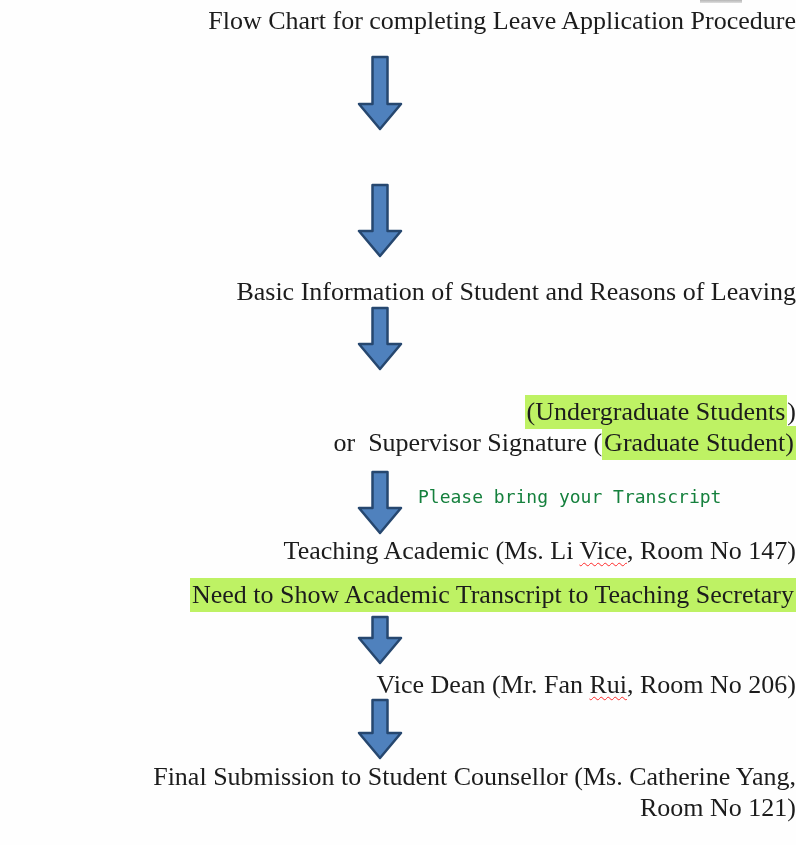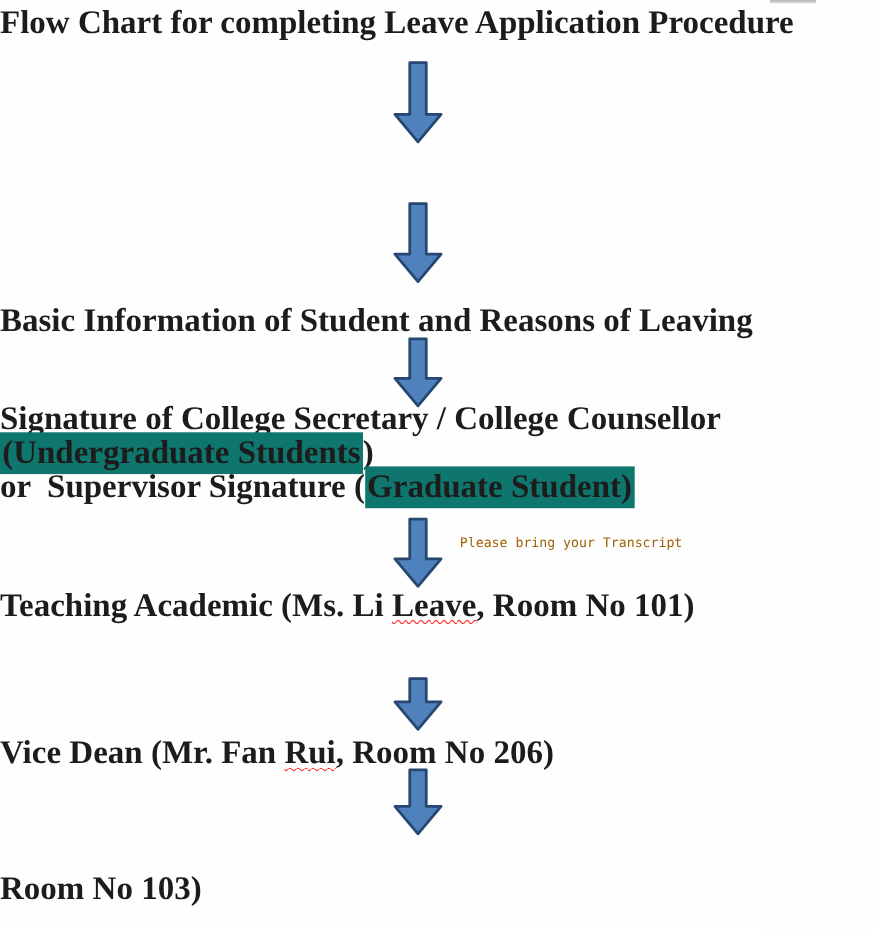--- a/index.html
+++ b/index.html
@@ -9,52 +9,52 @@
     height: 845px;
     background: #fefefe;
     font-family: "Liberation Serif", "DejaVu Serif", serif;
     color: #1c1c1c;
     overflow: hidden;
   }
   .line {
     position: absolute;
     left: 0;
     width: 100%;
-    text-align: left;
-    font-weight: bold;
-    font-size: 30px;
+    text-align: right;
+    font-weight: normal;
+    font-size: 26px;
     line-height: 30px;
     white-space: pre-wrap;
     color: #1c1c1c;
   }
   .hl {
-    background: #0f766e;
+    background: #bef264;
     padding: 2px 2px 3px 2px;
   }
   .squiggle {
     text-decoration-line: underline;
     text-decoration-style: wavy;
     text-decoration-color: #ff2a2a;
     text-decoration-thickness: 1px;
     text-underline-offset: 3px;
   }
   .arrow {
     position: absolute;
     left: calc(50% - 18px);
     transform: translateX(-50%);
   }
   .arrow svg { display: block; }
   .note {
     position: absolute;
     left: 418px;
     top: 486px;
     font-family: "DejaVu Sans Mono", "Liberation Mono", monospace;
-    font-size: 12px;
+    font-size: 18px;
     font-weight: normal;
-    color: #a16207;
+    color: #15803d;
     white-space: nowrap;
   }
   .artifact {
     position: absolute;
     top: 0;
     right: 54px;
     width: 42px;
     height: 3px;
     background: linear-gradient(to bottom, #b5b5b5, #dedede);
   }
@@ -99,46 +99,46 @@
   </div>
 
   <div class="line t-basic">Basic Information of Student and Reasons of Leaving</div>
 
   <div class="arrow a3">
     <svg width="46" height="65" viewBox="0 0 46 65">
       <polygon points="15.5,2 30.5,2 30.5,38 44,38 23,63 2,38 15.5,38" fill="#4f81bd" stroke="#26476f" stroke-width="2.5" stroke-linejoin="round"></polygon>
     </svg>
   </div>
 
-  <div class="line t-sig1">Signature of College Secretary / College Counsellor</div>
 
   <div class="line t-sig2"><span class="hl">(Undergraduate Students</span><span>)</span></div>
 
   <div class="line t-sup"><span>or  Supervisor Signature (</span><span class="hl">Graduate Student)</span></div>
 
   <div class="arrow a4">
     <svg width="46" height="65" viewBox="0 0 46 65">
       <polygon points="15.5,2 30.5,2 30.5,38 44,38 23,63 2,38 15.5,38" fill="#4f81bd" stroke="#26476f" stroke-width="2.5" stroke-linejoin="round"></polygon>
     </svg>
   </div>
 
   <div class="note">Please bring your Transcript</div>
 
-  <div class="line t-teach"><span>Teaching Academic (Ms. Li </span><span class="squiggle">Leave</span><span>, Room No 101)</span></div>
+  <div class="line t-teach"><span>Teaching Academic (Ms. Li </span><span class="squiggle">Vice</span><span>, Room No 147)</span></div>
 
+  <div class="line t-need"><span class="hl">Need to Show Academic Transcript to Teaching Secretary</span></div>
 
   <div class="arrow a5">
     <svg width="46" height="50" viewBox="0 0 46 50">
       <polygon points="15.5,2 30.5,2 30.5,23 44,23 23,48 2,23 15.5,23" fill="#4f81bd" stroke="#26476f" stroke-width="2.5" stroke-linejoin="round"></polygon>
     </svg>
   </div>
 
   <div class="line t-vice"><span>Vice Dean (Mr. Fan </span><span class="squiggle">Rui</span><span>, Room No 206)</span></div>
 
   <div class="arrow a6">
     <svg width="46" height="62" viewBox="0 0 46 62">
       <polygon points="15.5,2 30.5,2 30.5,35 44,35 23,60 2,35 15.5,35" fill="#4f81bd" stroke="#26476f" stroke-width="2.5" stroke-linejoin="round"></polygon>
     </svg>
   </div>
 
-  <div class="line t-final"><br><span>Room No 103)</span></div>
+  <div class="line t-final"><span>Final Submission to Student Counsellor (Ms. Catherine Yang,</span><br><span>Room No 121)</span></div>
 
 </div>
 
 </body></html>

